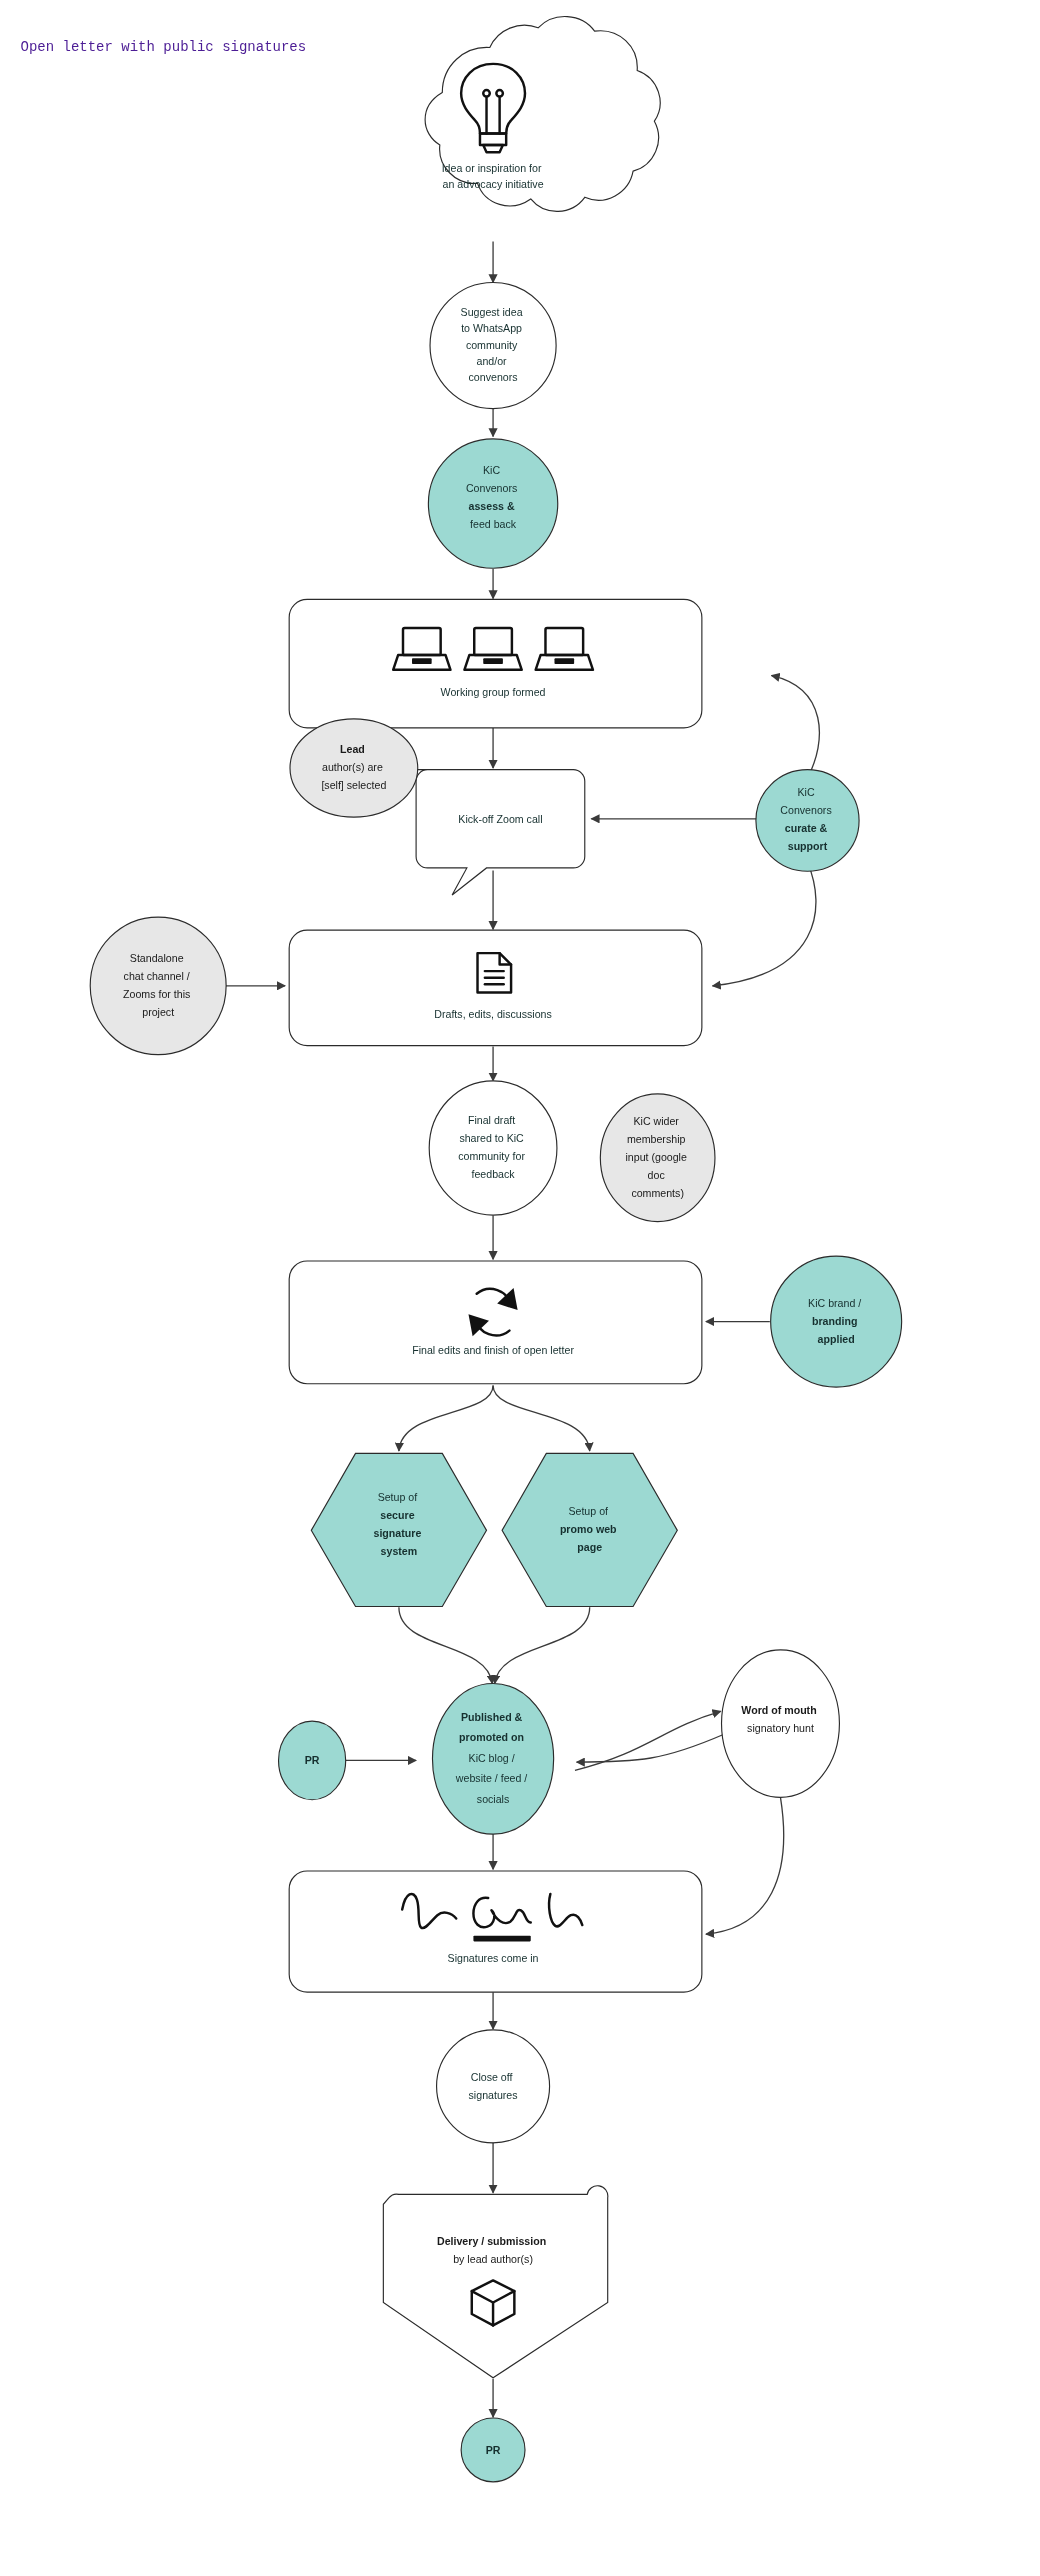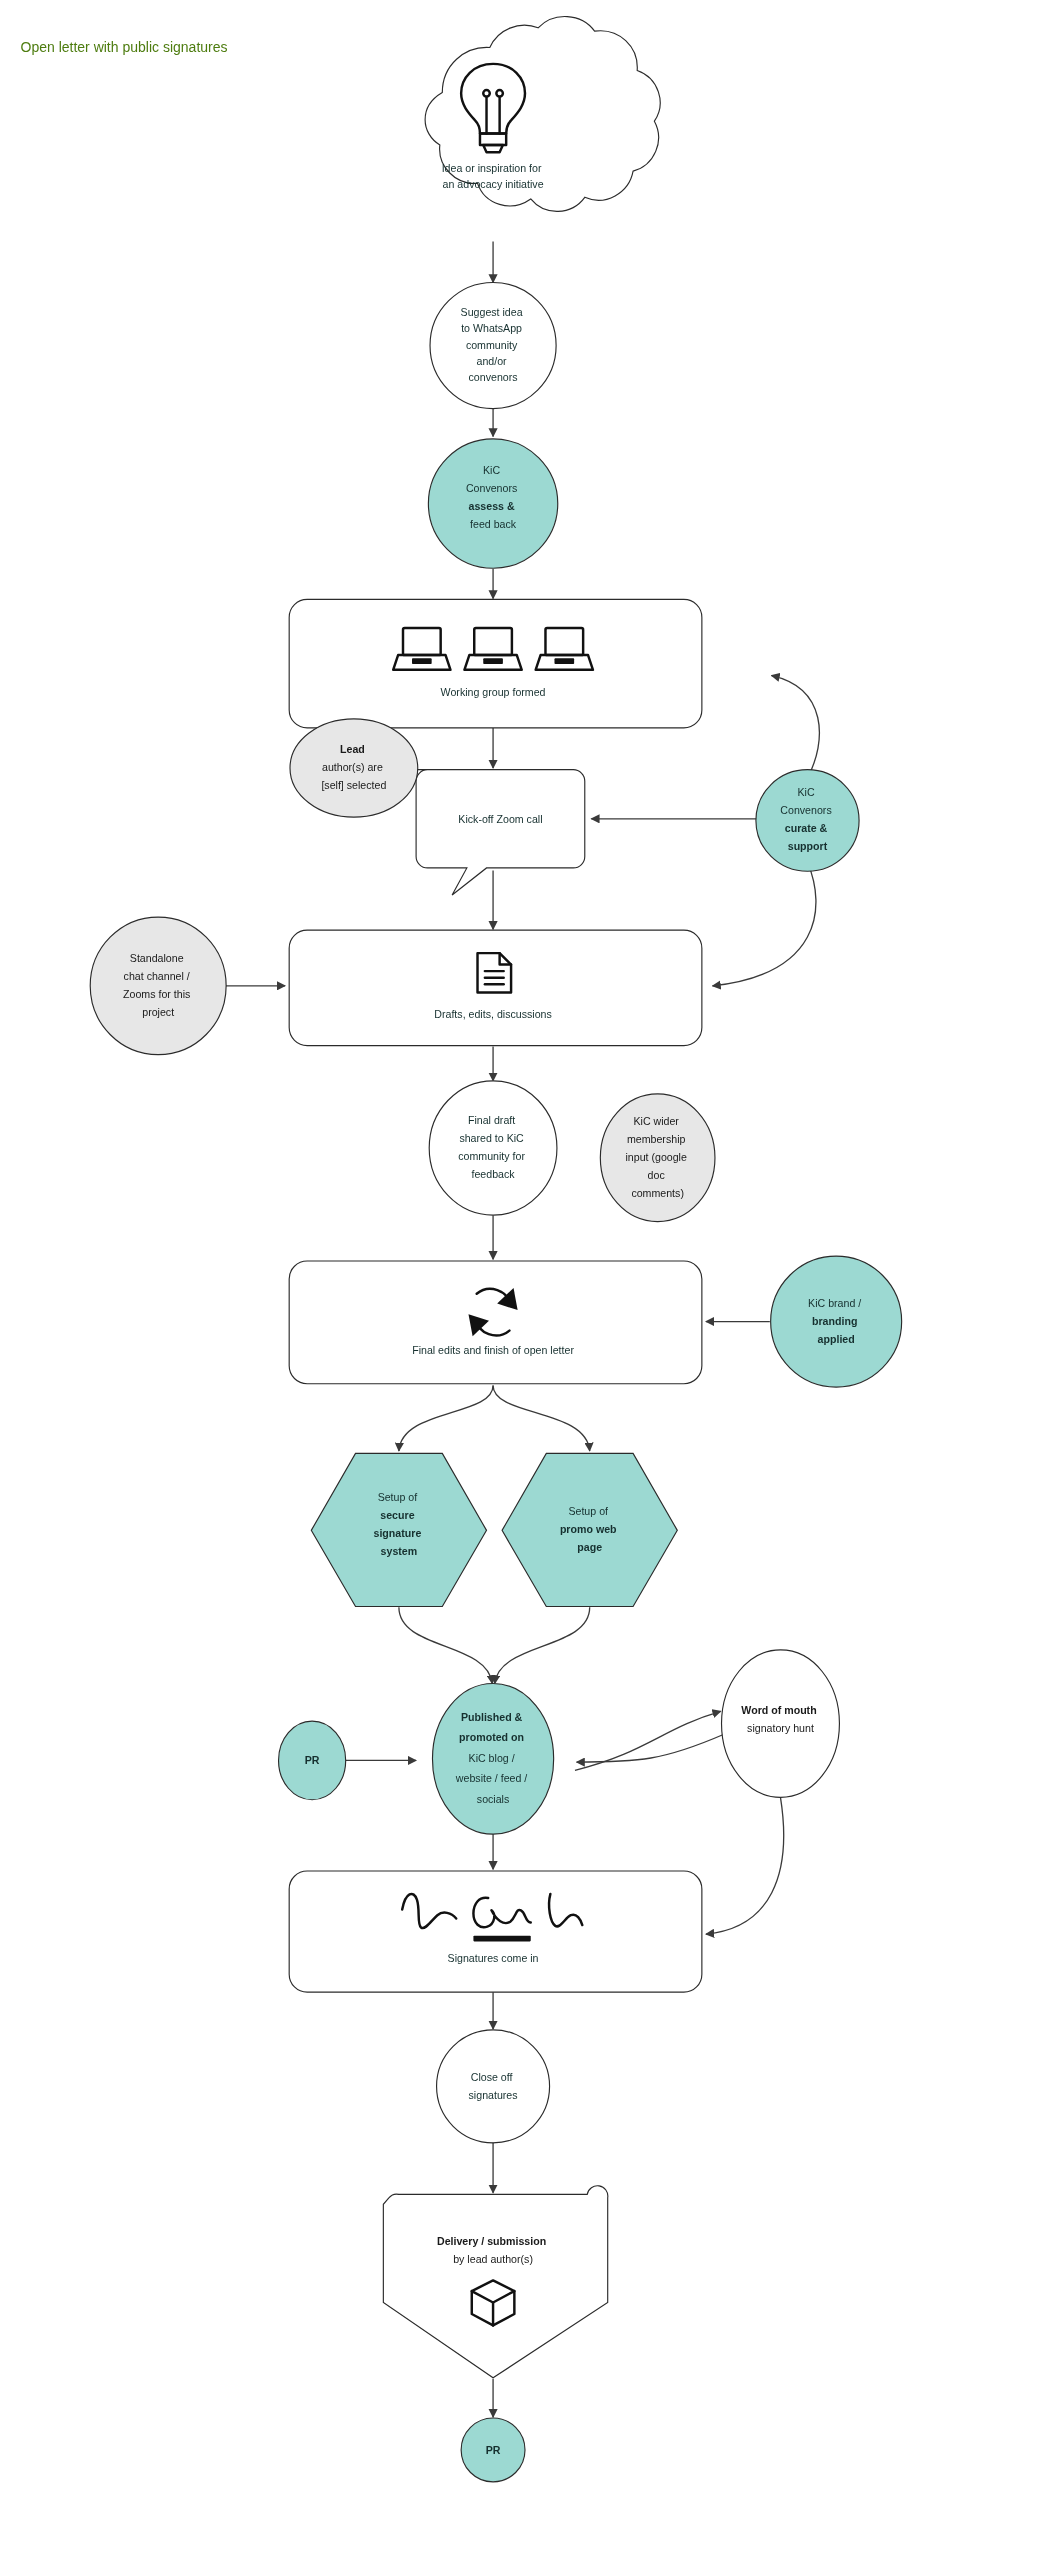--- a/index.html
+++ b/index.html
@@ -12,22 +12,22 @@
     height: 2576px;
     font-family: "Liberation Sans", sans-serif;
     position: relative;
     overflow: hidden;
   }
   #page-title {
     position: absolute;
     left: 20.5px;
     top: 39px;
     font-size: 14px;
-    color: #4d7c0f;
-    font-family: Liberation Sans, sans-serif;
+    color: #4c1d95;
+    font-family: Liberation Mono, monospace;
     white-space: nowrap;
   }
   #flow-svg {
     position: absolute;
     left: 0;
     top: 0;
   }
   .node-shape {
     stroke: #2b2b2b;
     stroke-width: 1.4;

